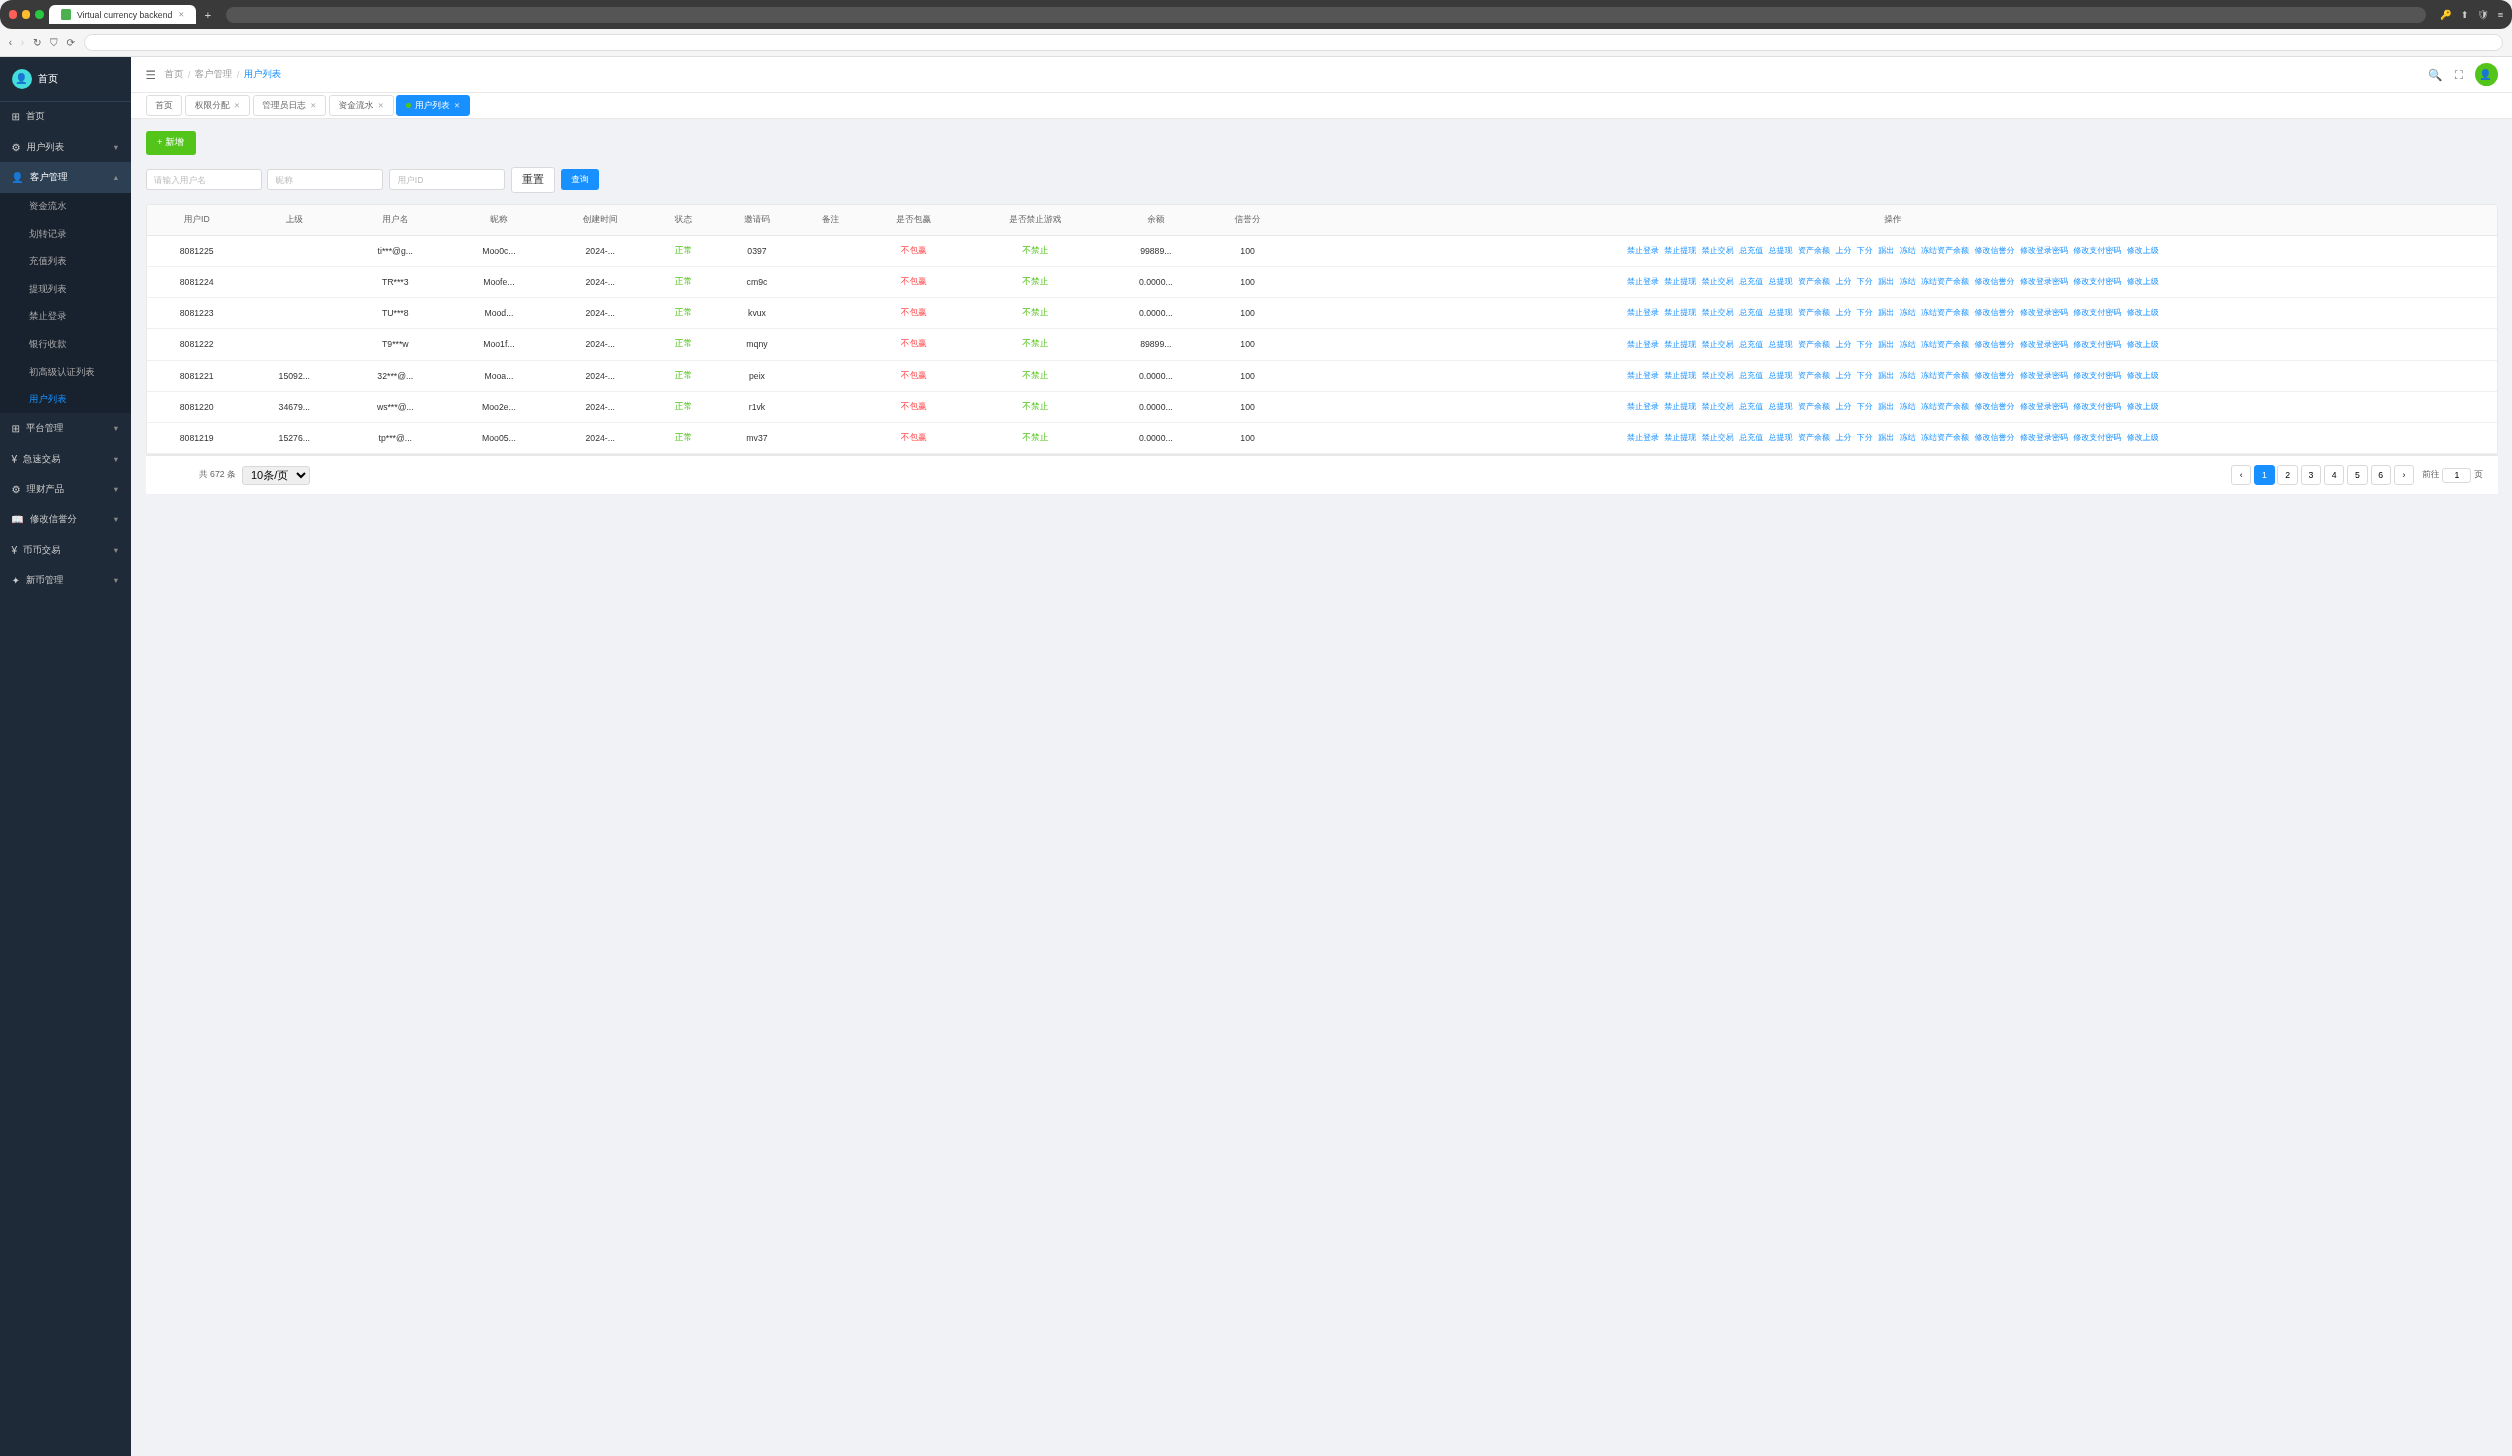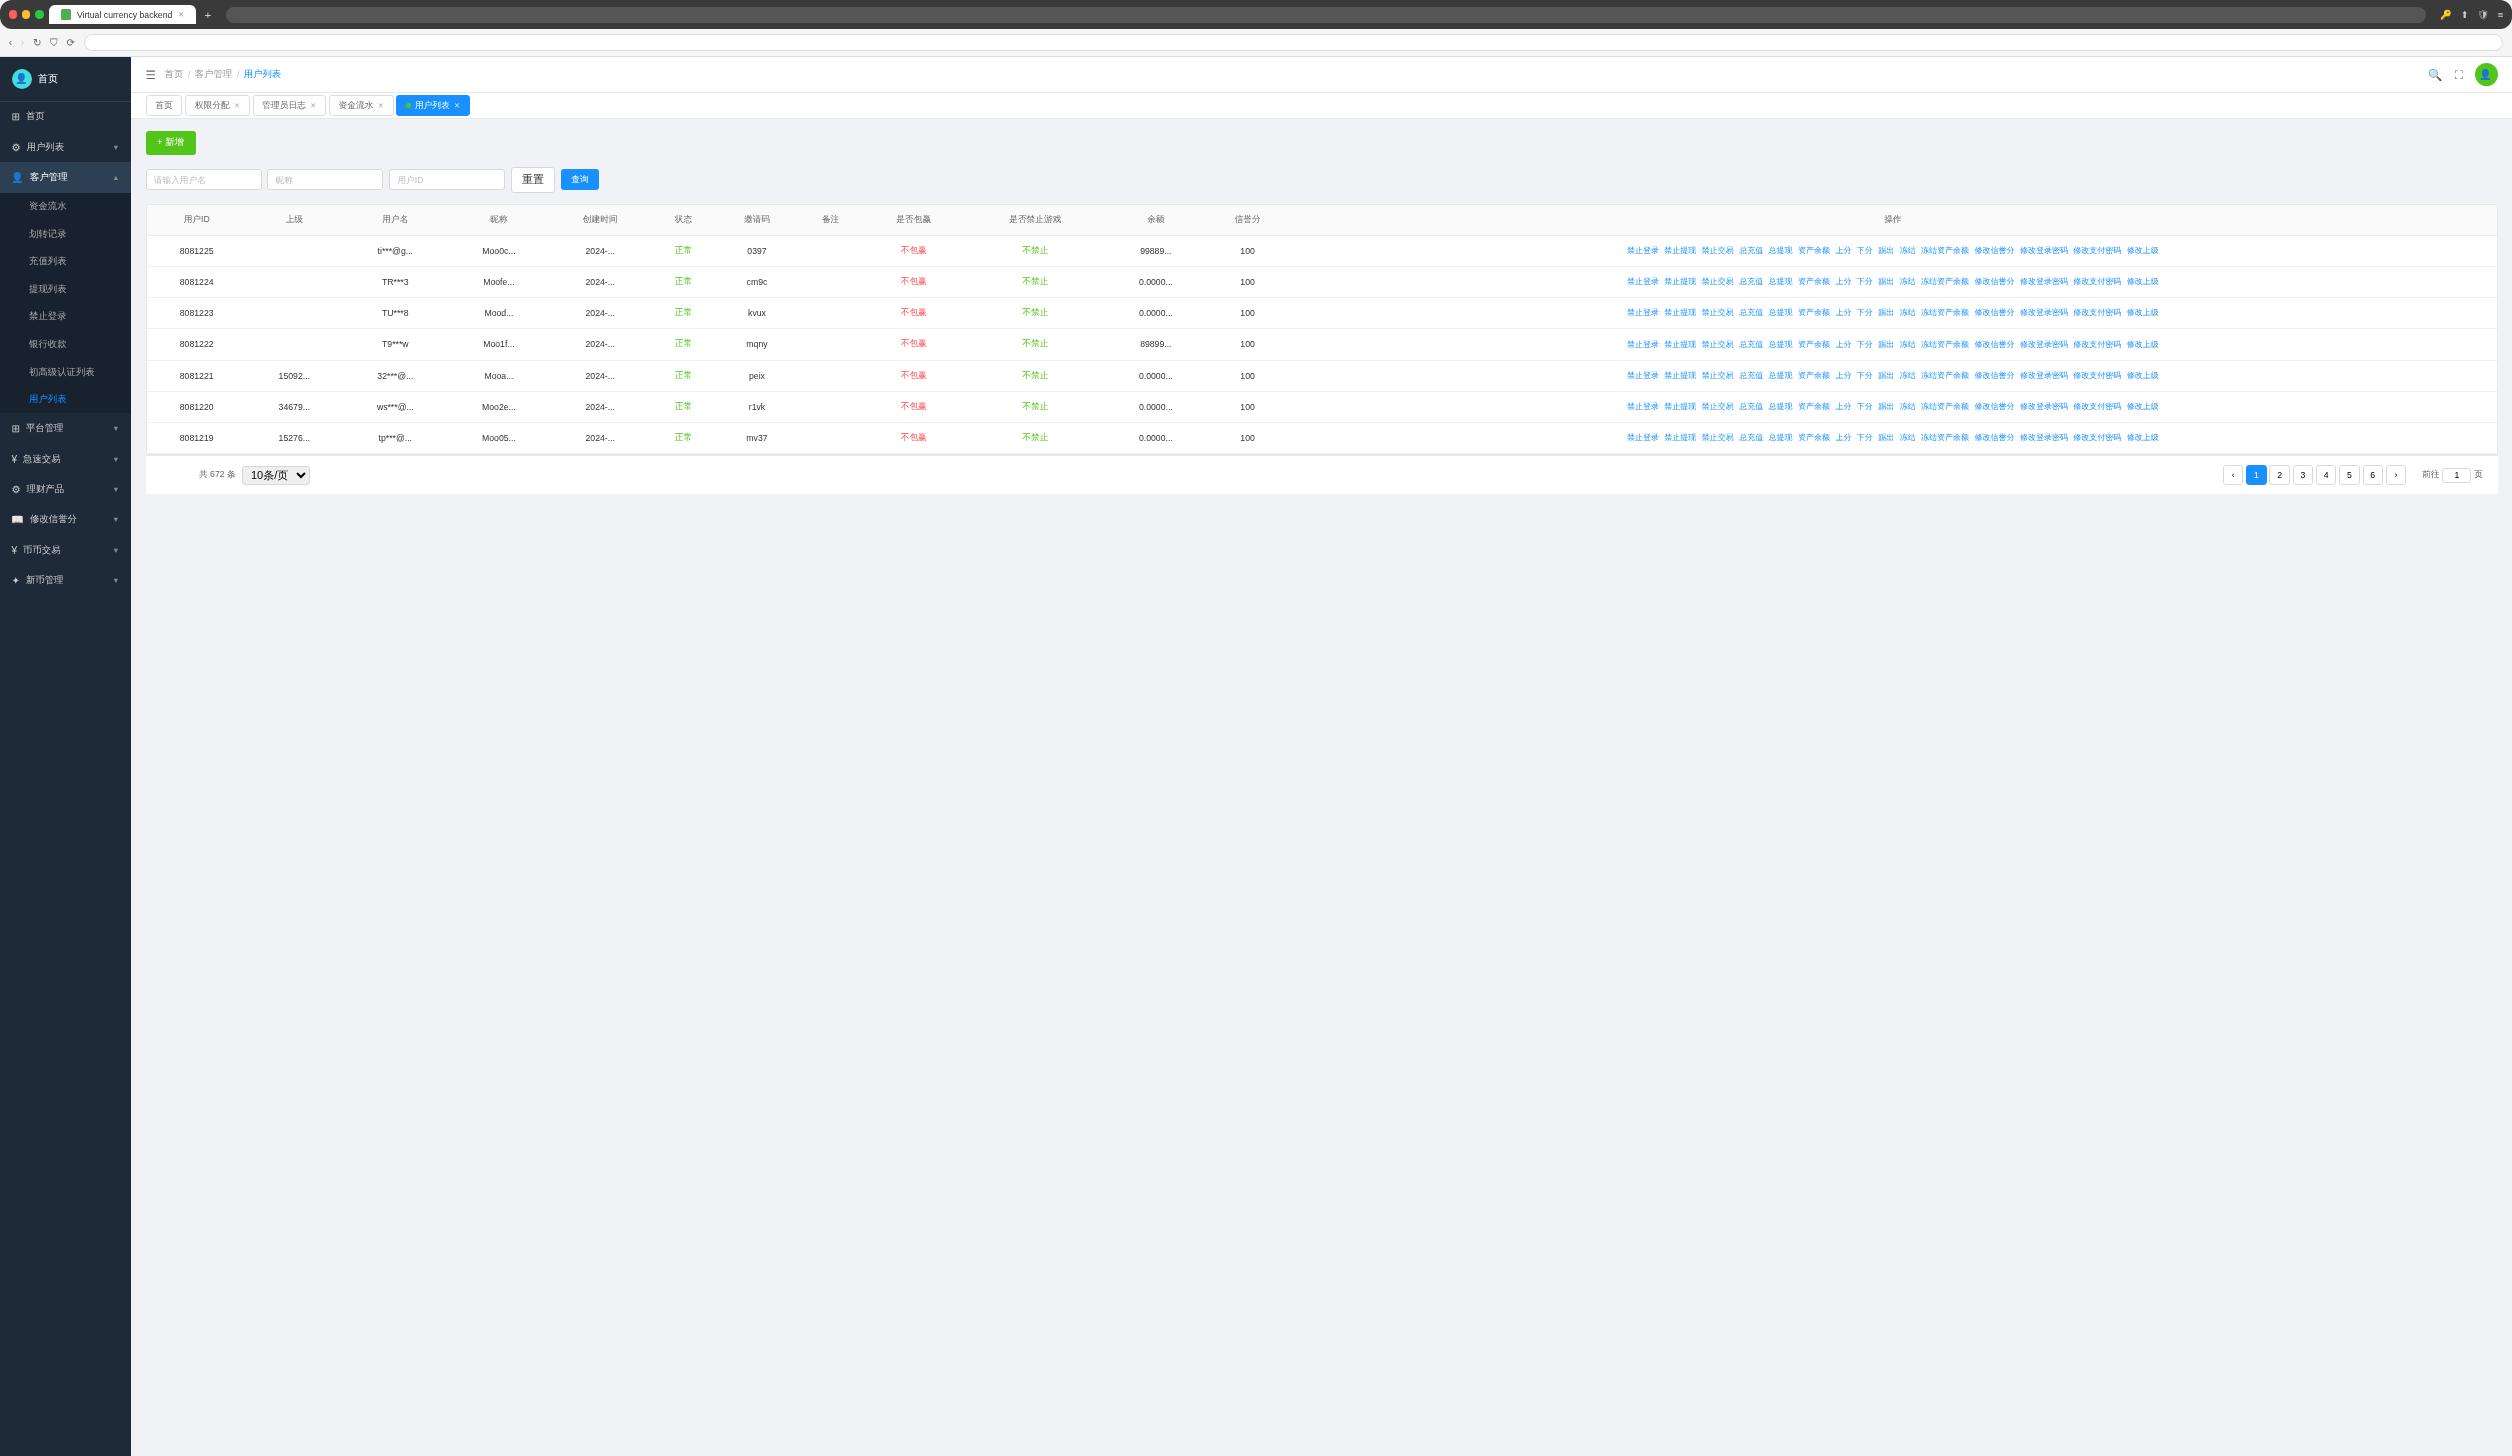--- a/index.html
+++ b/index.html
@@ -403,21 +403,21 @@
         </div>
         <div class="page-buttons">
           <button class="page-btn">‹</button>
           <button class="page-btn active">1</button>
           <button class="page-btn">2</button>
           <button class="page-btn">3</button>
           <button class="page-btn">4</button>
           <button class="page-btn">5</button>
           <button class="page-btn">6</button>
           <button class="page-btn">›</button>
-          <span style="margin-left:13px;">前往</span>
+          <span style="margin-left:5px;">前往</span>
           <input class="goto-input" type="text" value="1" style="">
           <span>页</span>
         </div>
       </div>
     </div>
   </div>
 </div>
 
 
 </body></html>

